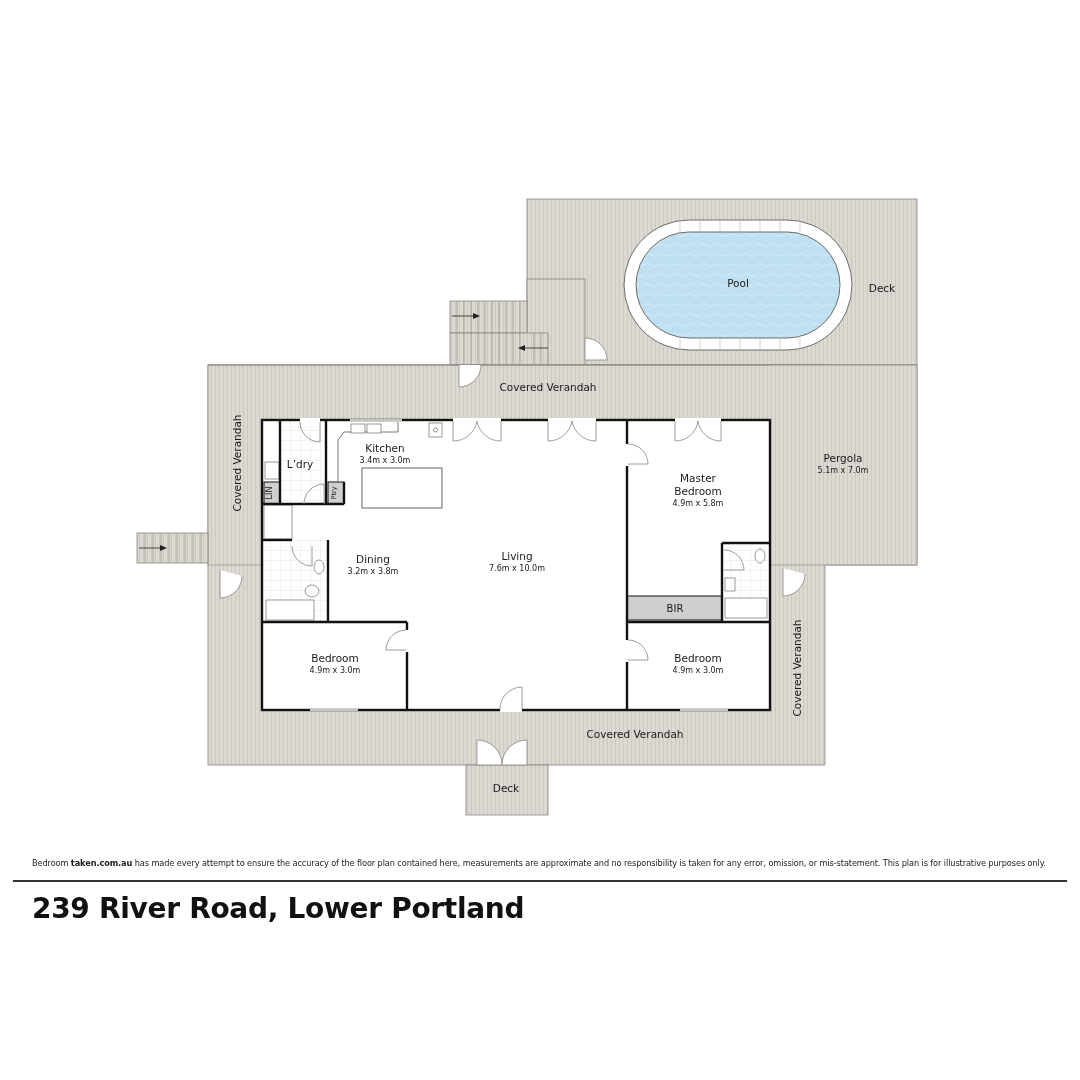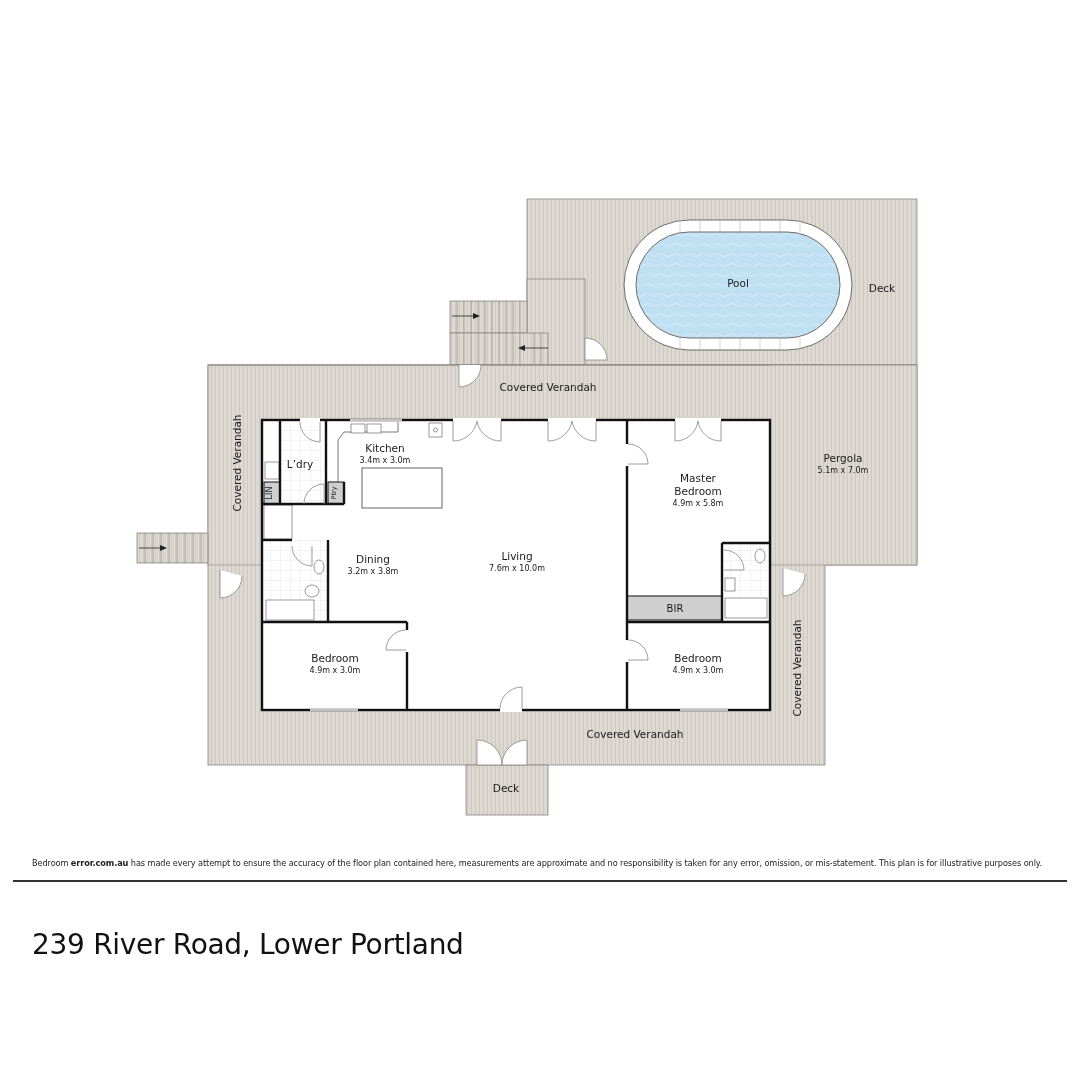--- a/index.html
+++ b/index.html
@@ -2,21 +2,21 @@
 <html><head>
 <meta charset="utf-8">
 <style>
   html, body { margin:0; padding:0; background:#ffffff; }
   body { width:1080px; height:1080px; position:relative; overflow:hidden; font-family:"DejaVu Sans", sans-serif; }
   svg.plan { position:absolute; left:0; top:0; width:1080px; height:1080px; }
   .lbl { font-family:"DejaVu Sans", sans-serif; fill:#1a1a1a; }
   .disclaimer { position:absolute; left:32px; top:858px; width:1030px; font-family:"DejaVu Sans", sans-serif; font-size:8.2px; color:#222; letter-spacing:-0.1px; white-space:nowrap; }
   .disclaimer b { font-weight:bold; }
   .rule { position:absolute; left:13px; top:880px; width:1054px; height:1.5px; background:#333; }
-  .address { position:absolute; left:32px; top:892px; font-family:"DejaVu Sans", sans-serif; font-weight:normal; font-size:28px; color:#111; letter-spacing:-0.3px;margin-top:36px; }
+  .address { position:absolute; left:32px; top:892px; font-family:"DejaVu Sans", sans-serif; font-weight:bold; font-size:28px; color:#111; letter-spacing:-0.3px; }
 </style>
 </head>
 <body>
 
 <svg class="plan" viewBox="0 0 1080 1080" xmlns="http://www.w3.org/2000/svg">
   <defs>
     <pattern id="boards" width="4" height="10" patternUnits="userSpaceOnUse">
       <rect width="4" height="10" fill="#dcd8d2"></rect>
       <line x1="3.5" y1="0" x2="3.5" y2="10" stroke="#c9c4bd" stroke-width="0.8"></line>
     </pattern>
@@ -225,15 +225,15 @@
     <text x="506" y="792" font-size="10.5">Deck</text>
     <text x="843" y="462" font-size="10.5">Pergola</text>
     <text x="843" y="473" font-size="8">5.1m x 7.0m</text>
     <text x="548" y="391" font-size="10.5">Covered Verandah</text>
     <text x="635" y="738" font-size="10.5">Covered Verandah</text>
     <text x="241" y="463" font-size="10.5" transform="rotate(-90 241 463)">Covered Verandah</text>
     <text x="801" y="668" font-size="10.5" transform="rotate(-90 801 668)">Covered Verandah</text>
   </g>
 </svg>
 
-<div class="disclaimer"><span>Bedroom </span><b>error.com.au</b><span> has made every attempt to ensure the accuracy of the floor plan contained here, measurements are approximate and no responsibility is taken for any error, omission, or mis-statement. This plan is for illustrative purposes only.</span></div>
+<div class="disclaimer"><span>Bedroom </span><b>taken.com.au</b><span> has made every attempt to ensure the accuracy of the floor plan contained here, measurements are approximate and no responsibility is taken for any error, omission, or mis-statement. This plan is for illustrative purposes only.</span></div>
 <div class="rule"></div>
 <div class="address">239 River Road, Lower Portland</div>
 
 </body></html>

